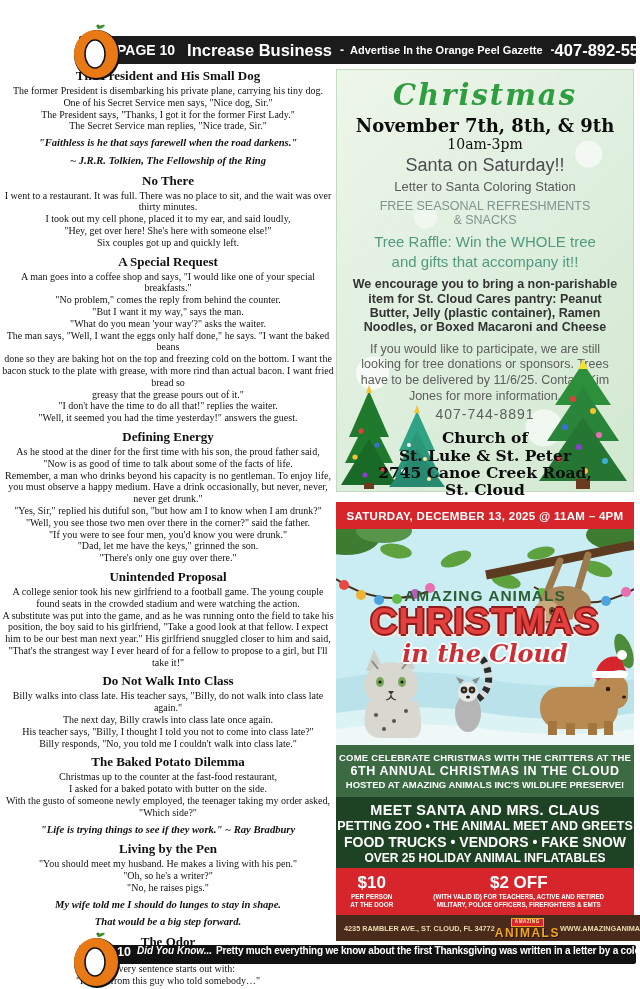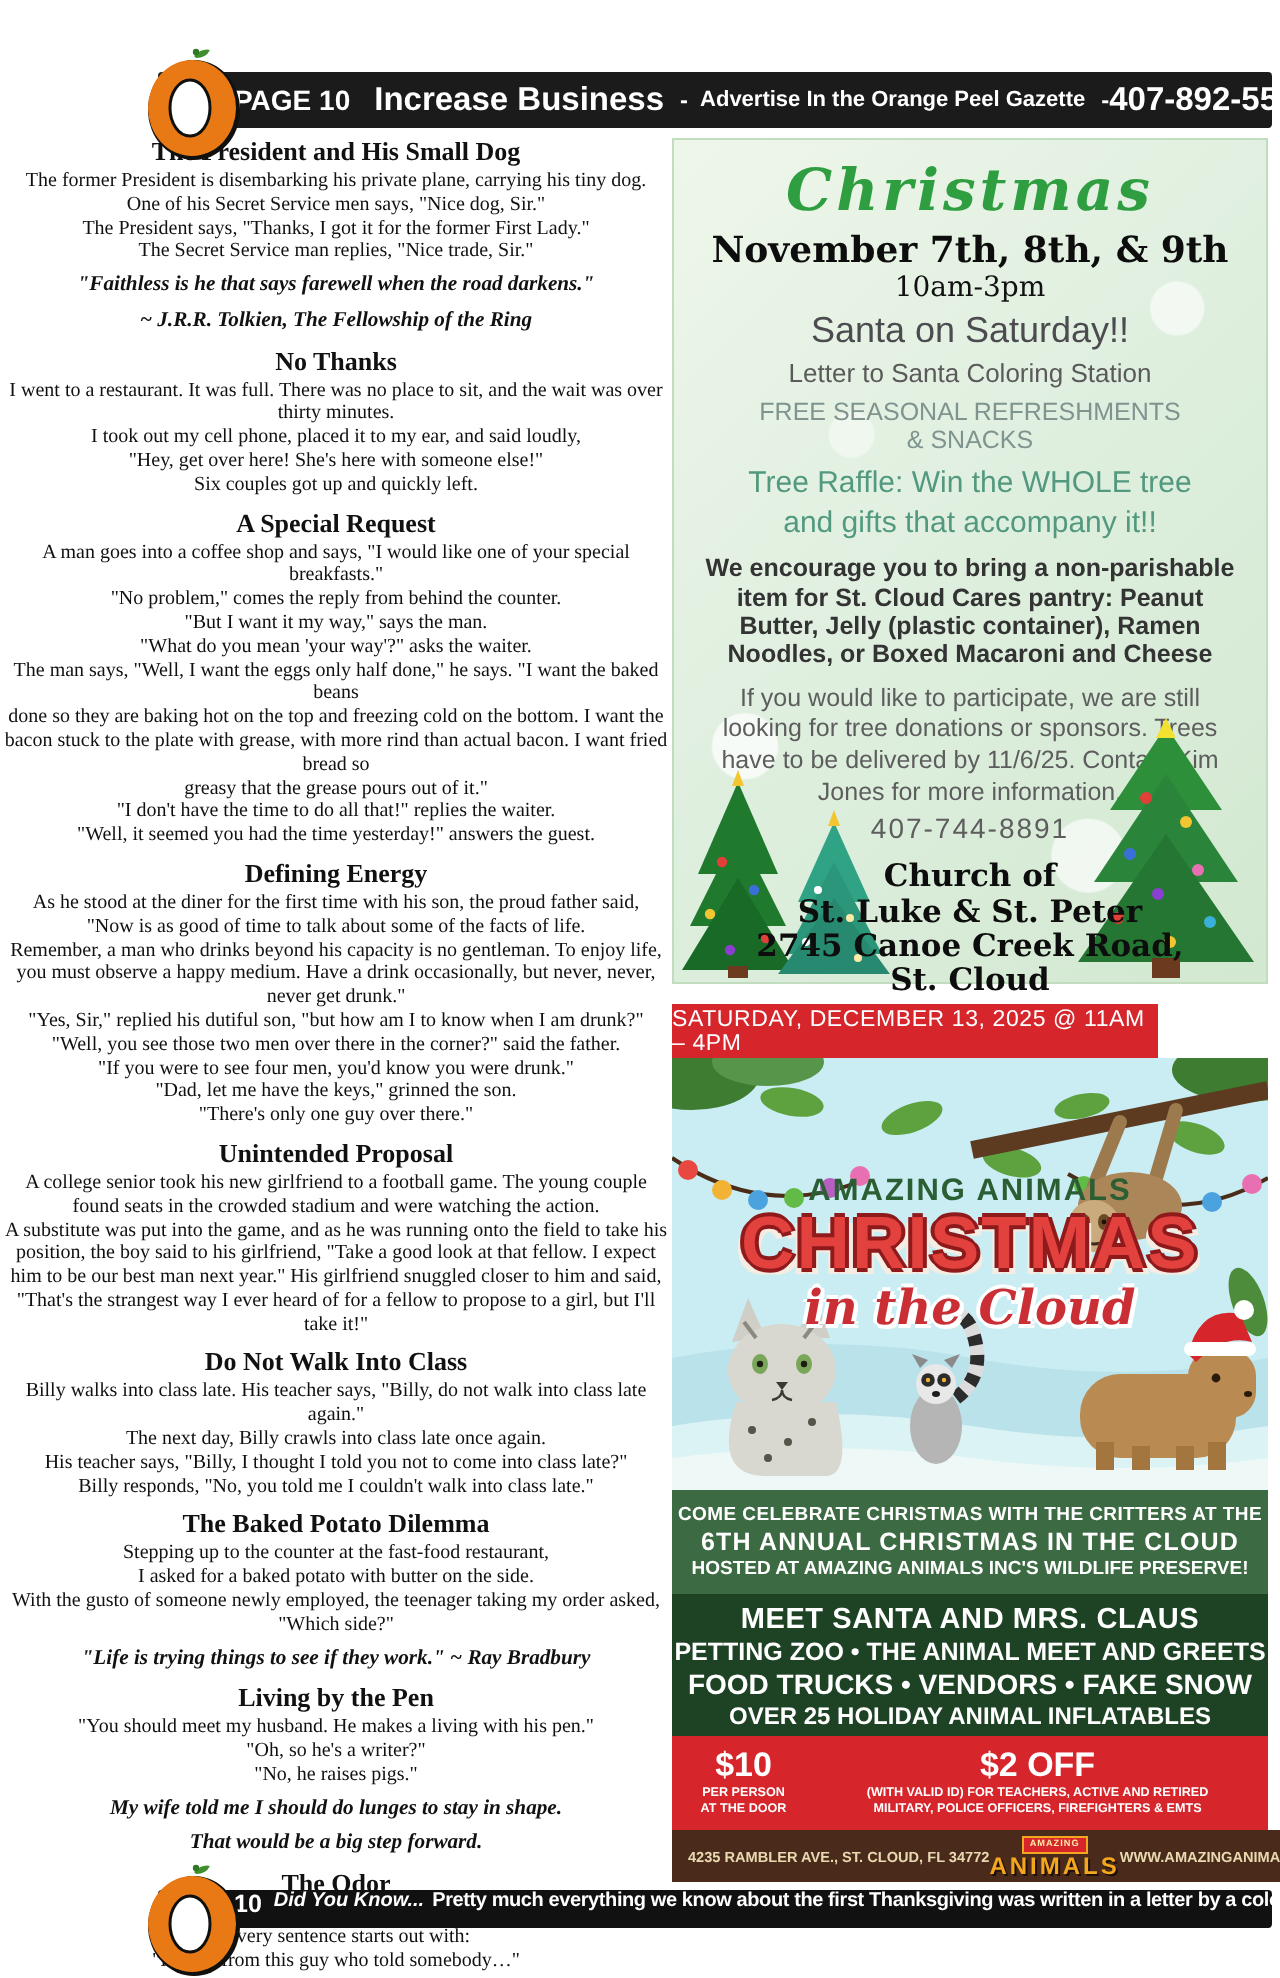--- a/index.html
+++ b/index.html
@@ -56,23 +56,23 @@
   .f-pantry{font-weight:bold;font-size:12.5px;color:#333;margin:6px 12px 0;line-height:1.15;}
   .f-part{font-size:12.5px;color:#5d5d5d;margin:7px 20px 0;line-height:1.25;}
   .f-phone{font-size:14px;color:#5d5d5d;margin-top:2px;letter-spacing:1px;}
   .f-church{position:relative;z-index:2;font-family:"DejaVu Serif",serif;font-weight:bold;
             font-size:15.5px;line-height:1.12;margin-top:7px;color:#0d0d0d;}
   .f-trees-left{position:absolute;left:2px;bottom:2px;width:110px;height:104px;}
   .f-tree-right{position:absolute;right:2px;bottom:2px;width:96px;height:130px;}
 
   
   .aa{font-family:"Liberation Sans",sans-serif;}
-  .aa-banner{position:absolute;left:336px;top:502px;width:243px;height:27px;background:#d6252b;
+  .aa-banner{position:absolute;left:336px;top:502px;width:298px;height:27px;background:#d6252b;
              color:#fff;display:flex;align-items:center;justify-content:center;
-             font-weight:400;font-size:11.5px;letter-spacing:.3px;}
+             font-weight:700;font-size:11.5px;letter-spacing:.3px;}
   .aa-scene{position:absolute;left:336px;top:529px;width:298px;height:216px;overflow:hidden;background:#c9edf3;}
   .aa-scene svg{position:absolute;left:0;top:0;}
   .aa-brand{position:absolute;top:58px;width:100%;text-align:center;font-weight:800;font-size:15.5px;
             color:#2c5e33;letter-spacing:1px;z-index:3;}
   .aa-xmas{position:absolute;top:72px;width:100%;text-align:center;font-weight:800;font-size:37px;
            color:#e2413d;letter-spacing:1px;z-index:3;
            text-shadow:-2px 0 0 #8e1a1c,2px 0 0 #8e1a1c,0 -2px 0 #8e1a1c,0 2px 0 #8e1a1c,
                        -3px 3px 0 #f6ece2,3px 3px 0 #f6ece2;}
   .aa-cloud{position:absolute;top:110px;width:100%;text-align:center;z-index:3;
             font-family:"DejaVu Serif",serif;font-style:italic;font-weight:bold;font-size:24px;color:#c92f35;
@@ -128,21 +128,21 @@
   </svg>
 
   <div class="jokes">
       <div class="blk title">The President and His Small Dog</div>
       <div class="blk line">The former President is disembarking his private plane, carrying his tiny dog.</div>
       <div class="blk line">One of his Secret Service men says, "Nice dog, Sir."</div>
       <div class="blk line">The President says, "Thanks, I got it for the former First Lady."</div>
       <div class="blk line">The Secret Service man replies, "Nice trade, Sir."</div>
       <div class="blk quote">"Faithless is he that says farewell when the road darkens."</div>
       <div class="blk quote">~ J.R.R. Tolkien, The Fellowship of the Ring</div>
-      <div class="blk title">No Thanks</div>
+      <div class="blk title">No There</div>
       <div class="blk line">I went to a restaurant. It was full. There was no place to sit, and the wait was over</div>
       <div class="blk line">thirty minutes.</div>
       <div class="blk line">I took out my cell phone, placed it to my ear, and said loudly,</div>
       <div class="blk line">"Hey, get over here! She's here with someone else!"</div>
       <div class="blk line">Six couples got up and quickly left.</div>
       <div class="blk title">A Special Request</div>
       <div class="blk line">A man goes into a coffee shop and says, "I would like one of your special breakfasts."</div>
       <div class="blk line">"No problem," comes the reply from behind the counter.</div>
       <div class="blk line">"But I want it my way," says the man.</div>
       <div class="blk line">"What do you mean 'your way'?" asks the waiter.</div>
@@ -162,21 +162,21 @@
       <div class="blk line">"There's only one guy over there."</div>
       <div class="blk title">Unintended Proposal</div>
       <div class="blk line">A college senior took his new girlfriend to a football game. The young couple found seats in the crowded stadium and were watching the action.</div>
       <div class="blk line">A substitute was put into the game, and as he was running onto the field to take his position, the boy said to his girlfriend, "Take a good look at that fellow. I expect him to be our best man next year." His girlfriend snuggled closer to him and said, "That's the strangest way I ever heard of for a fellow to propose to a girl, but I'll take it!"</div>
       <div class="blk title">Do Not Walk Into Class</div>
       <div class="blk line">Billy walks into class late. His teacher says, "Billy, do not walk into class late again."</div>
       <div class="blk line">The next day, Billy crawls into class late once again.</div>
       <div class="blk line">His teacher says, "Billy, I thought I told you not to come into class late?"</div>
       <div class="blk line">Billy responds, "No, you told me I couldn't walk into class late."</div>
       <div class="blk title">The Baked Potato Dilemma</div>
-      <div class="blk line">Stepping up to the counter at the fast-food restaurant,</div>
+      <div class="blk line">Christmas up to the counter at the fast-food restaurant,</div>
       <div class="blk line">I asked for a baked potato with butter on the side.</div>
       <div class="blk line">With the gusto of someone newly employed, the teenager taking my order asked, "Which side?"</div>
       <div class="blk quote">"Life is trying things to see if they work." ~ Ray Bradbury</div>
       <div class="blk title">Living by the Pen</div>
       <div class="blk line">"You should meet my husband. He makes a living with his pen."</div>
       <div class="blk line">"Oh, so he's a writer?"</div>
       <div class="blk line">"No, he raises pigs."</div>
       <div class="blk quote">My wife told me I should do lunges to stay in shape.</div>
       <div class="blk quote">That would be a big step forward.</div>
       <div class="blk title">The Odor</div>

